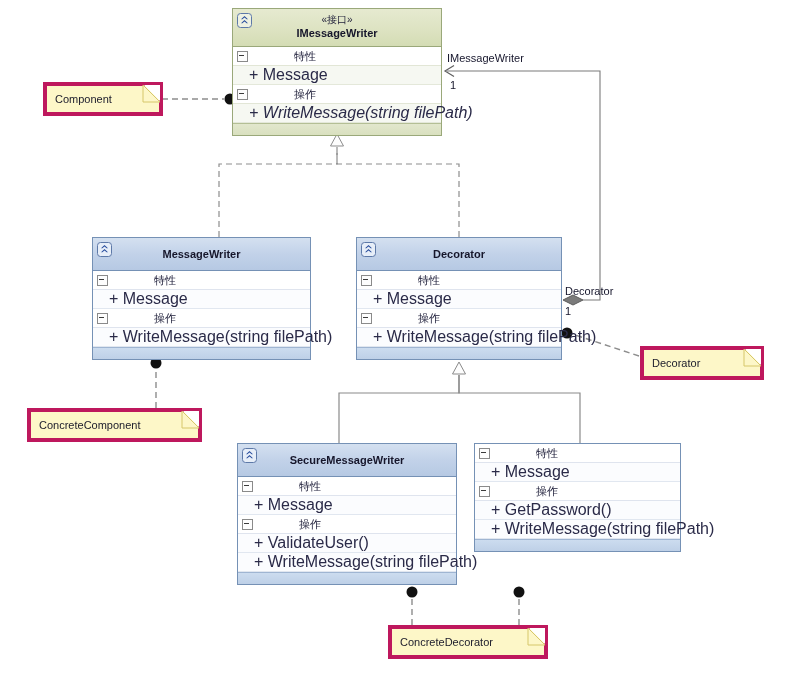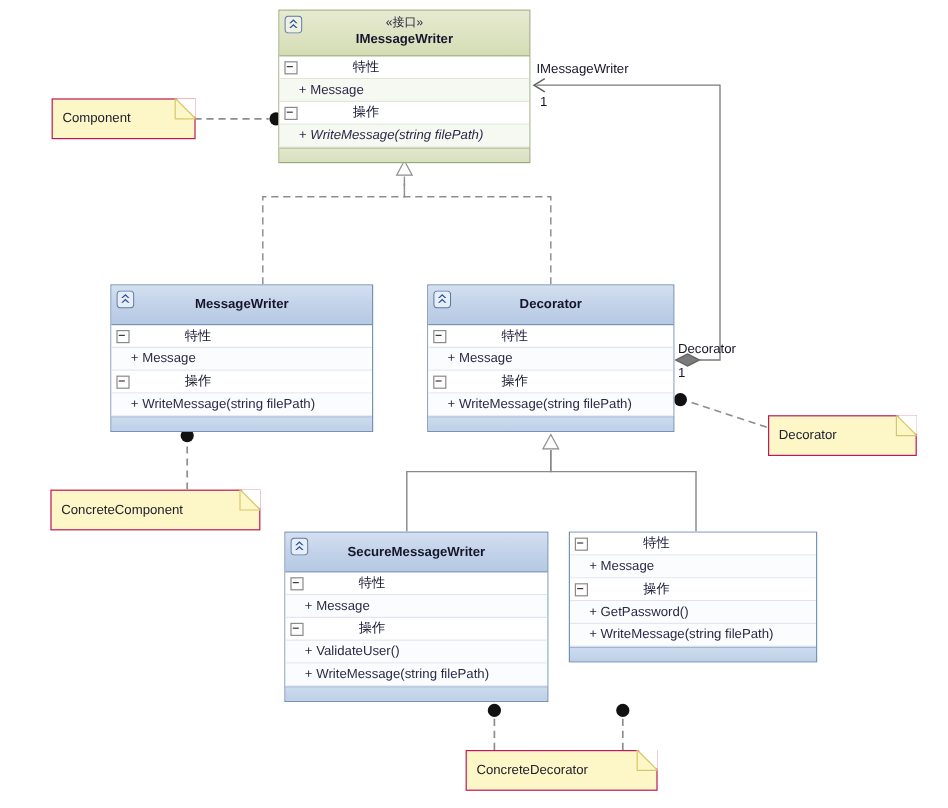--- a/index.html
+++ b/index.html
@@ -100,21 +100,21 @@
     content: "";
     position: absolute;
     left: 1px; top: 3px;
     width: 5px; height: 1px;
     background: #3b3b3b;
   }
 
   .member {
     box-sizing: border-box;
     padding: 2px 4px 2px 16px;
-    font-size: 11px;
+    font-size: 16px;
     color: #2a2a48;
     background: #f6f8f2;
     border-bottom: 1px solid #e4e8da;
     line-height: 14px;
     height: 19px;
     white-space: nowrap;
   }
   .uml-class:not(.iface) .member {
     background: #fbfcfe;
     border-bottom: 1px solid #e1e7f0;
@@ -129,21 +129,21 @@
   .uml-class.iface .uml-foot {
     background: linear-gradient(to bottom, #e2e7cd 0%, #d9e0bf 100%);
     border-top: 1px solid #b4bf95;
   }
 
   
   .note {
     position: absolute;
     box-sizing: border-box;
     background: #fdf7c8;
-    border: 1px solid #be185d;
+    border: 4px solid #be185d;
     font-size: 11px;
     color: #20202e;
     display: flex;
     align-items: center;
     padding-left: 8px;
     z-index: 4;
   }
   .note .fold {
     position: absolute;
     right: -1px;
@@ -364,21 +364,21 @@
 
   <div class="note" style="left:43px; top:82px; width:120px; height:34px;">
     <span class="fold"></span>
     <svg class="foldline" viewBox="0 0 23 23">
       <path d="M 6,0 L 23,17" stroke="#d6c76a" stroke-width="1" fill="none"></path>
       <path d="M 6,0 L 6,17 L 23,17" stroke="#d6c76a" stroke-width="1" fill="none"></path>
     </svg>
     <span class="note-text">Component</span>
   </div>
 
-  <div class="note" style="left:42px; top:408px; width:175px; height:34px;">
+  <div class="note" style="left:27px; top:408px; width:175px; height:34px;">
     <span class="fold"></span>
     <svg class="foldline" viewBox="0 0 23 23">
       <path d="M 6,0 L 23,17" stroke="#d6c76a" stroke-width="1" fill="none"></path>
       <path d="M 6,0 L 6,17 L 23,17" stroke="#d6c76a" stroke-width="1" fill="none"></path>
     </svg>
     <span class="note-text">ConcreteComponent</span>
   </div>
 
   <div class="note" style="left:640px; top:346px; width:124px; height:34px;">
     <span class="fold"></span>

